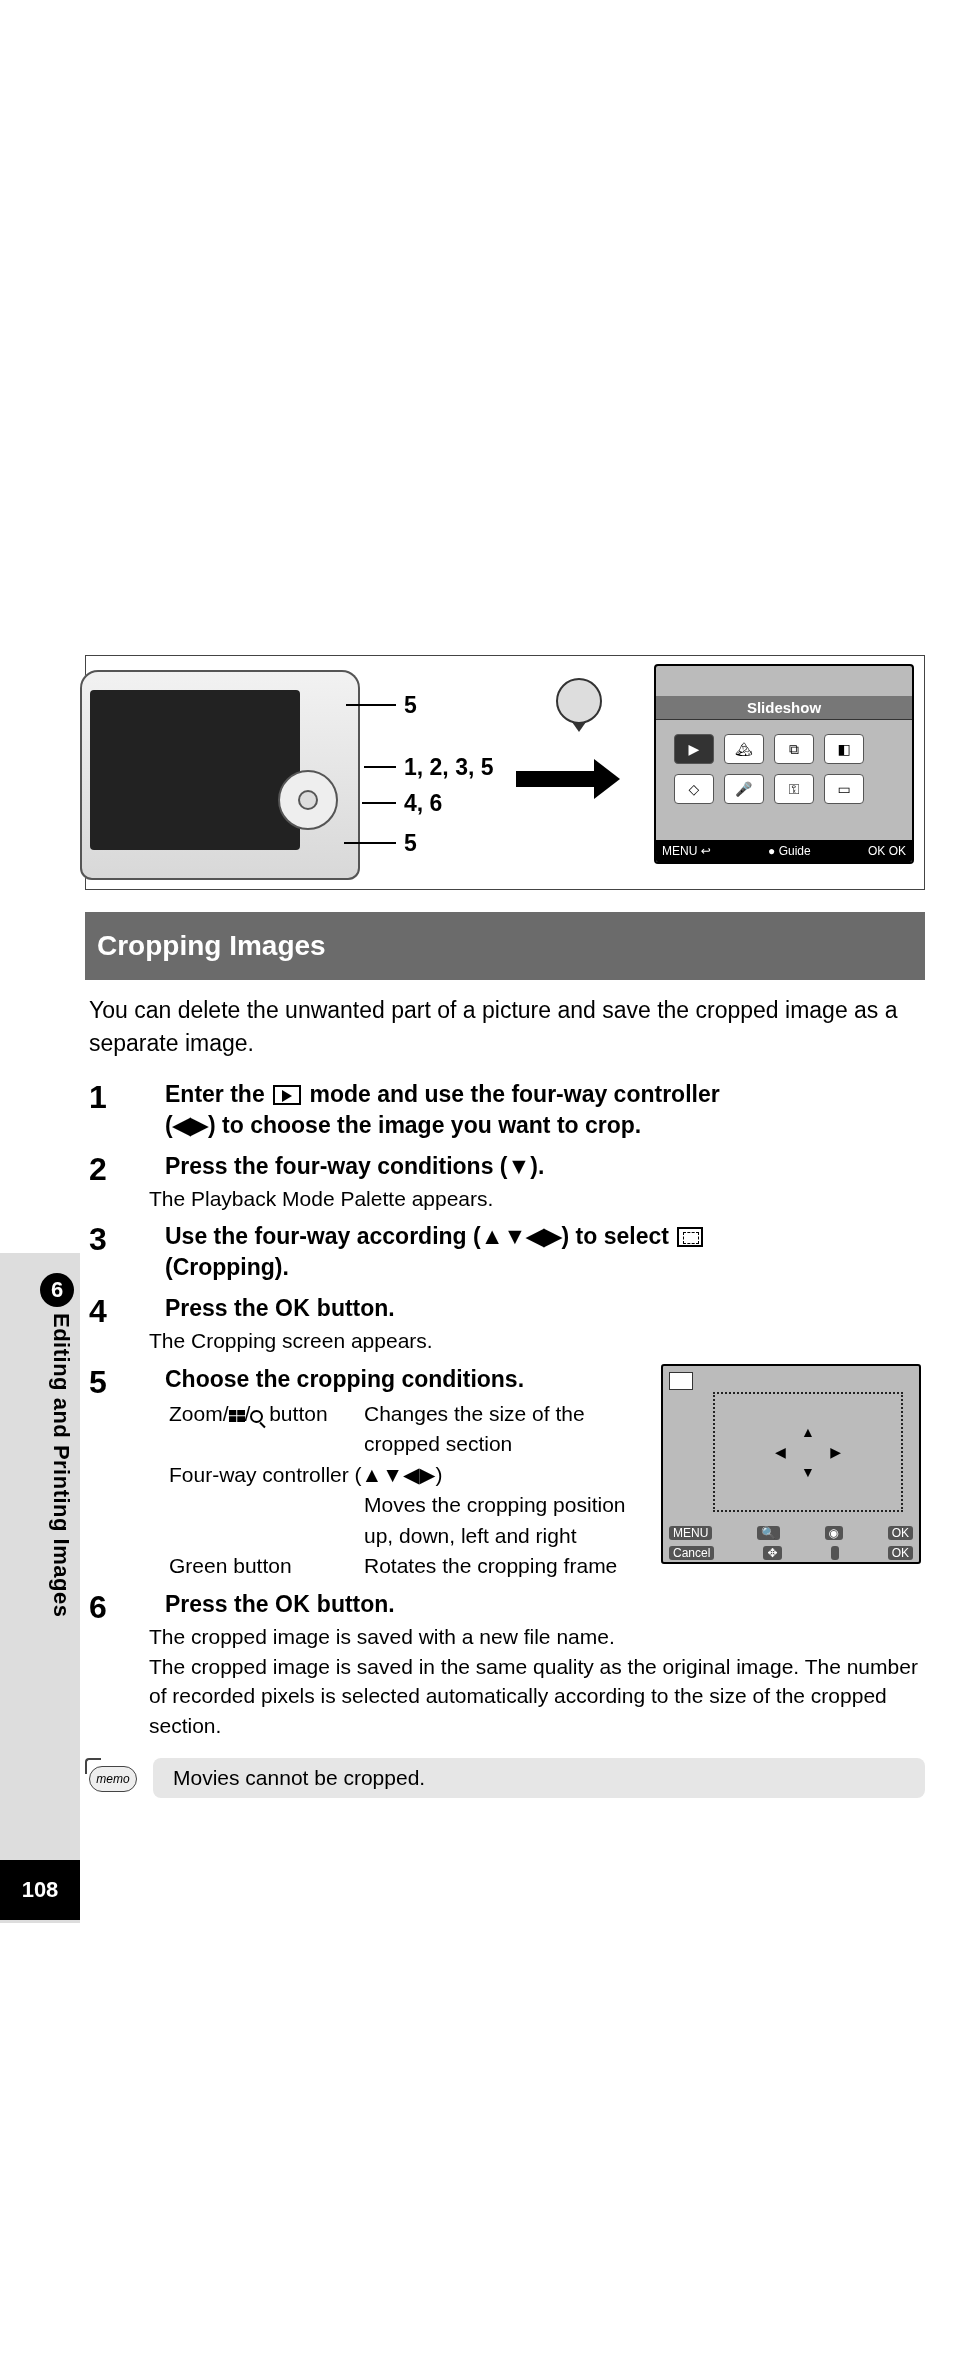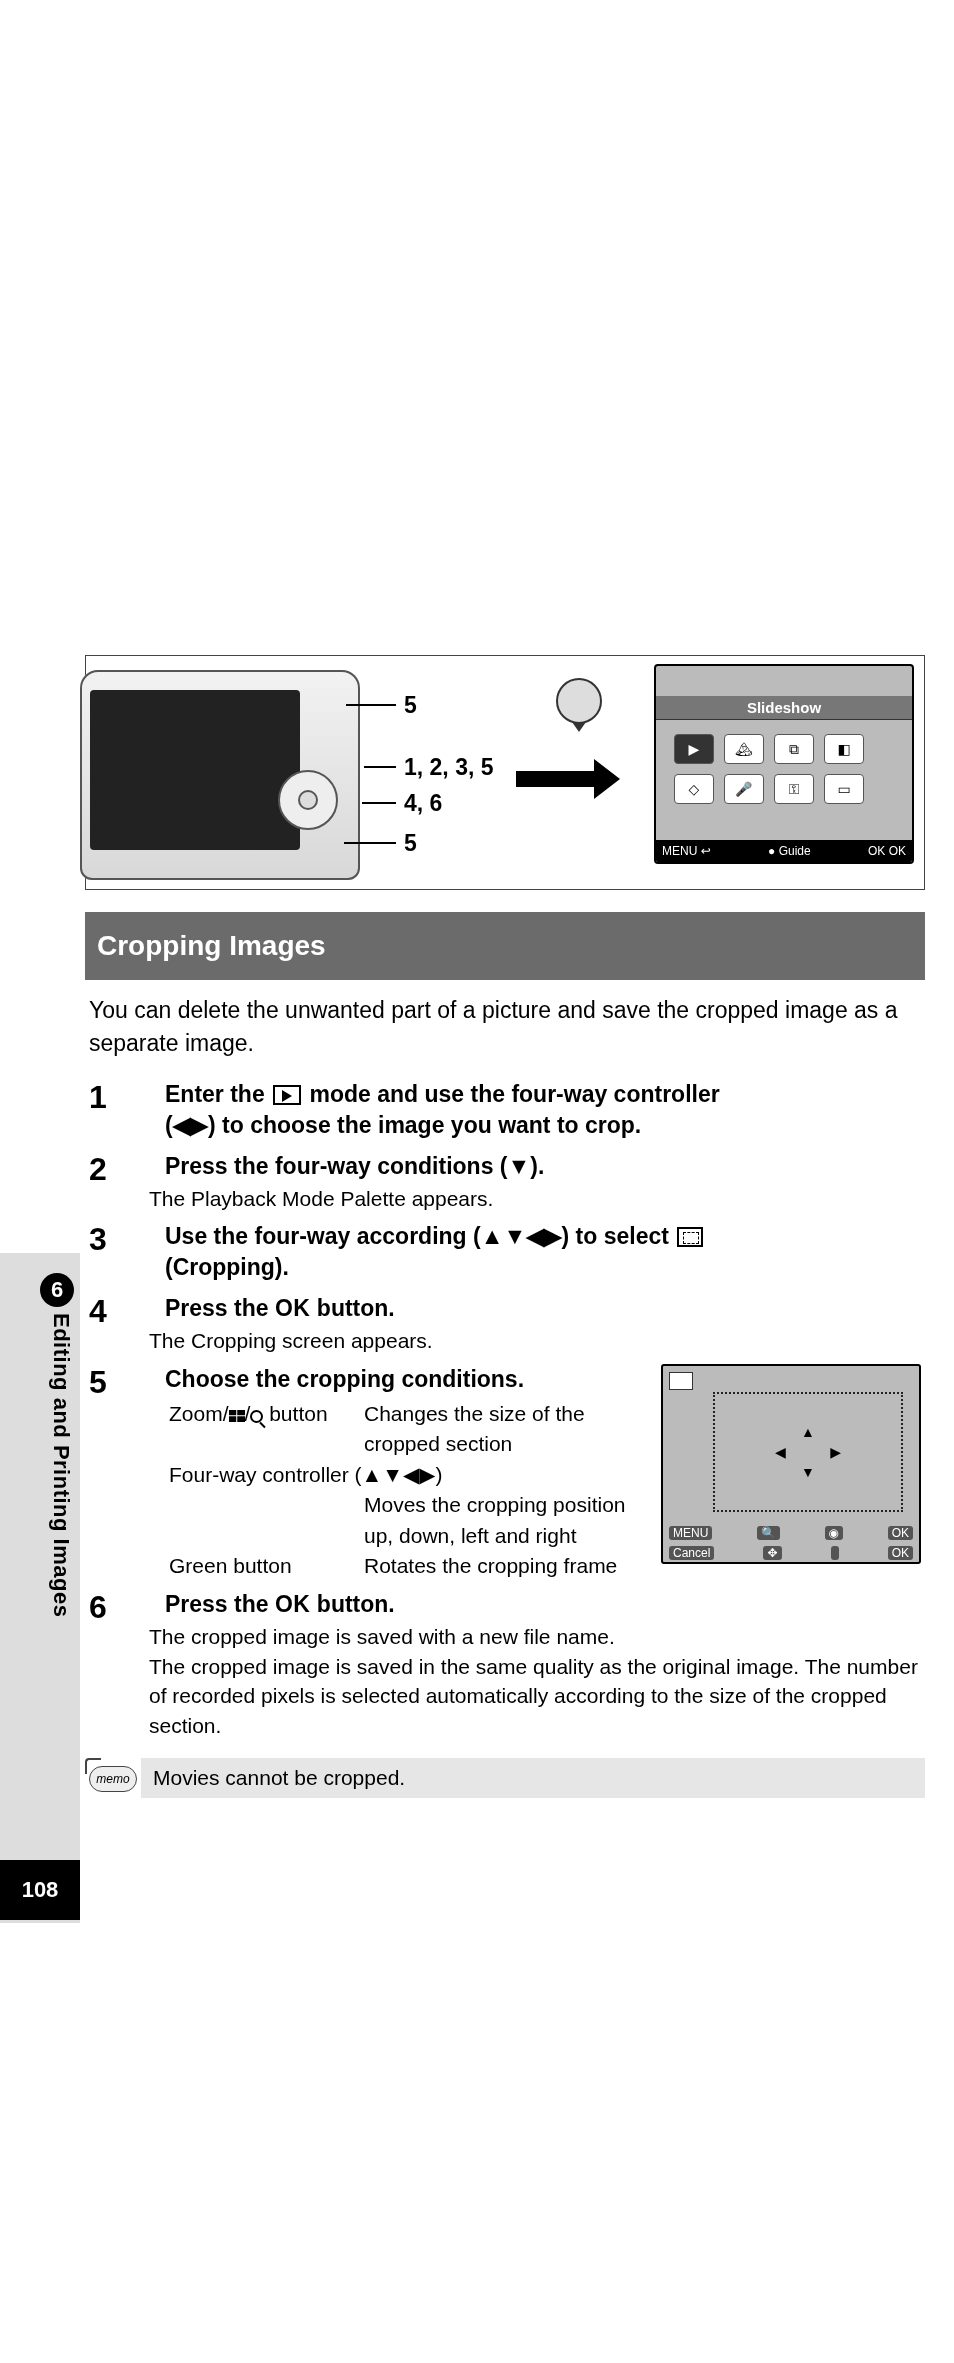--- a/index.html
+++ b/index.html
@@ -230,37 +230,37 @@
   }
   .cropshot-foot .r1, .cropshot-foot .r2 {
     display:flex; justify-content:space-between;
   }
   .cropshot-foot span {
     background:rgba(0,0,0,0.55); padding:0 4px; border-radius:3px;
   }
 
   
   .memo {
-    display:flex; align-items:flex-end; margin-top:18px;
+    display:flex; align-items:flex-end; gap:12px; margin-top:18px;
   }
   .memo-icon {
     width:56px; height:40px; position:relative; flex:none;
   }
   .memo-icon .bubble {
     position:absolute; left:4px; top:8px; width:48px; height:26px;
     border:1.5px solid #444; border-radius:14px; background:#eee;
     font-size:12px; font-style:italic; display:flex; align-items:center; justify-content:center;
   }
   .memo-icon .arr {
     position:absolute; left:0; top:0; width:16px; height:16px;
     border-left:2px solid #444; border-top:2px solid #444;
     border-radius:4px 0 0 0;
   }
   .memo-text {
-    flex:1; background:#e6e6e6; padding:8px 12px; font-size:21px;
+    flex:1; background:#e6e6e6; padding:8px 20px; font-size:21px;border-radius:8px;
   }
 
   .grid4 { display:inline-block; width:16px; height:12px; background:#000; position:relative; vertical-align:-1px;}
   .grid4::before, .grid4::after{content:"";position:absolute;background:#fff;}
   .grid4::before{left:50%;top:0;width:1.5px;height:100%;transform:translateX(-50%);}
   .grid4::after{top:50%;left:0;height:1.5px;width:100%;transform:translateY(-50%);}
   .mag { display:inline-block; width:13px; height:13px; border:2px solid #000; border-radius:50%; position:relative; vertical-align:-2px;}
   .mag::after{content:"";position:absolute;right:-5px;bottom:-5px;width:7px;height:2px;background:#000;transform:rotate(45deg);}
 </style>
 </head>

